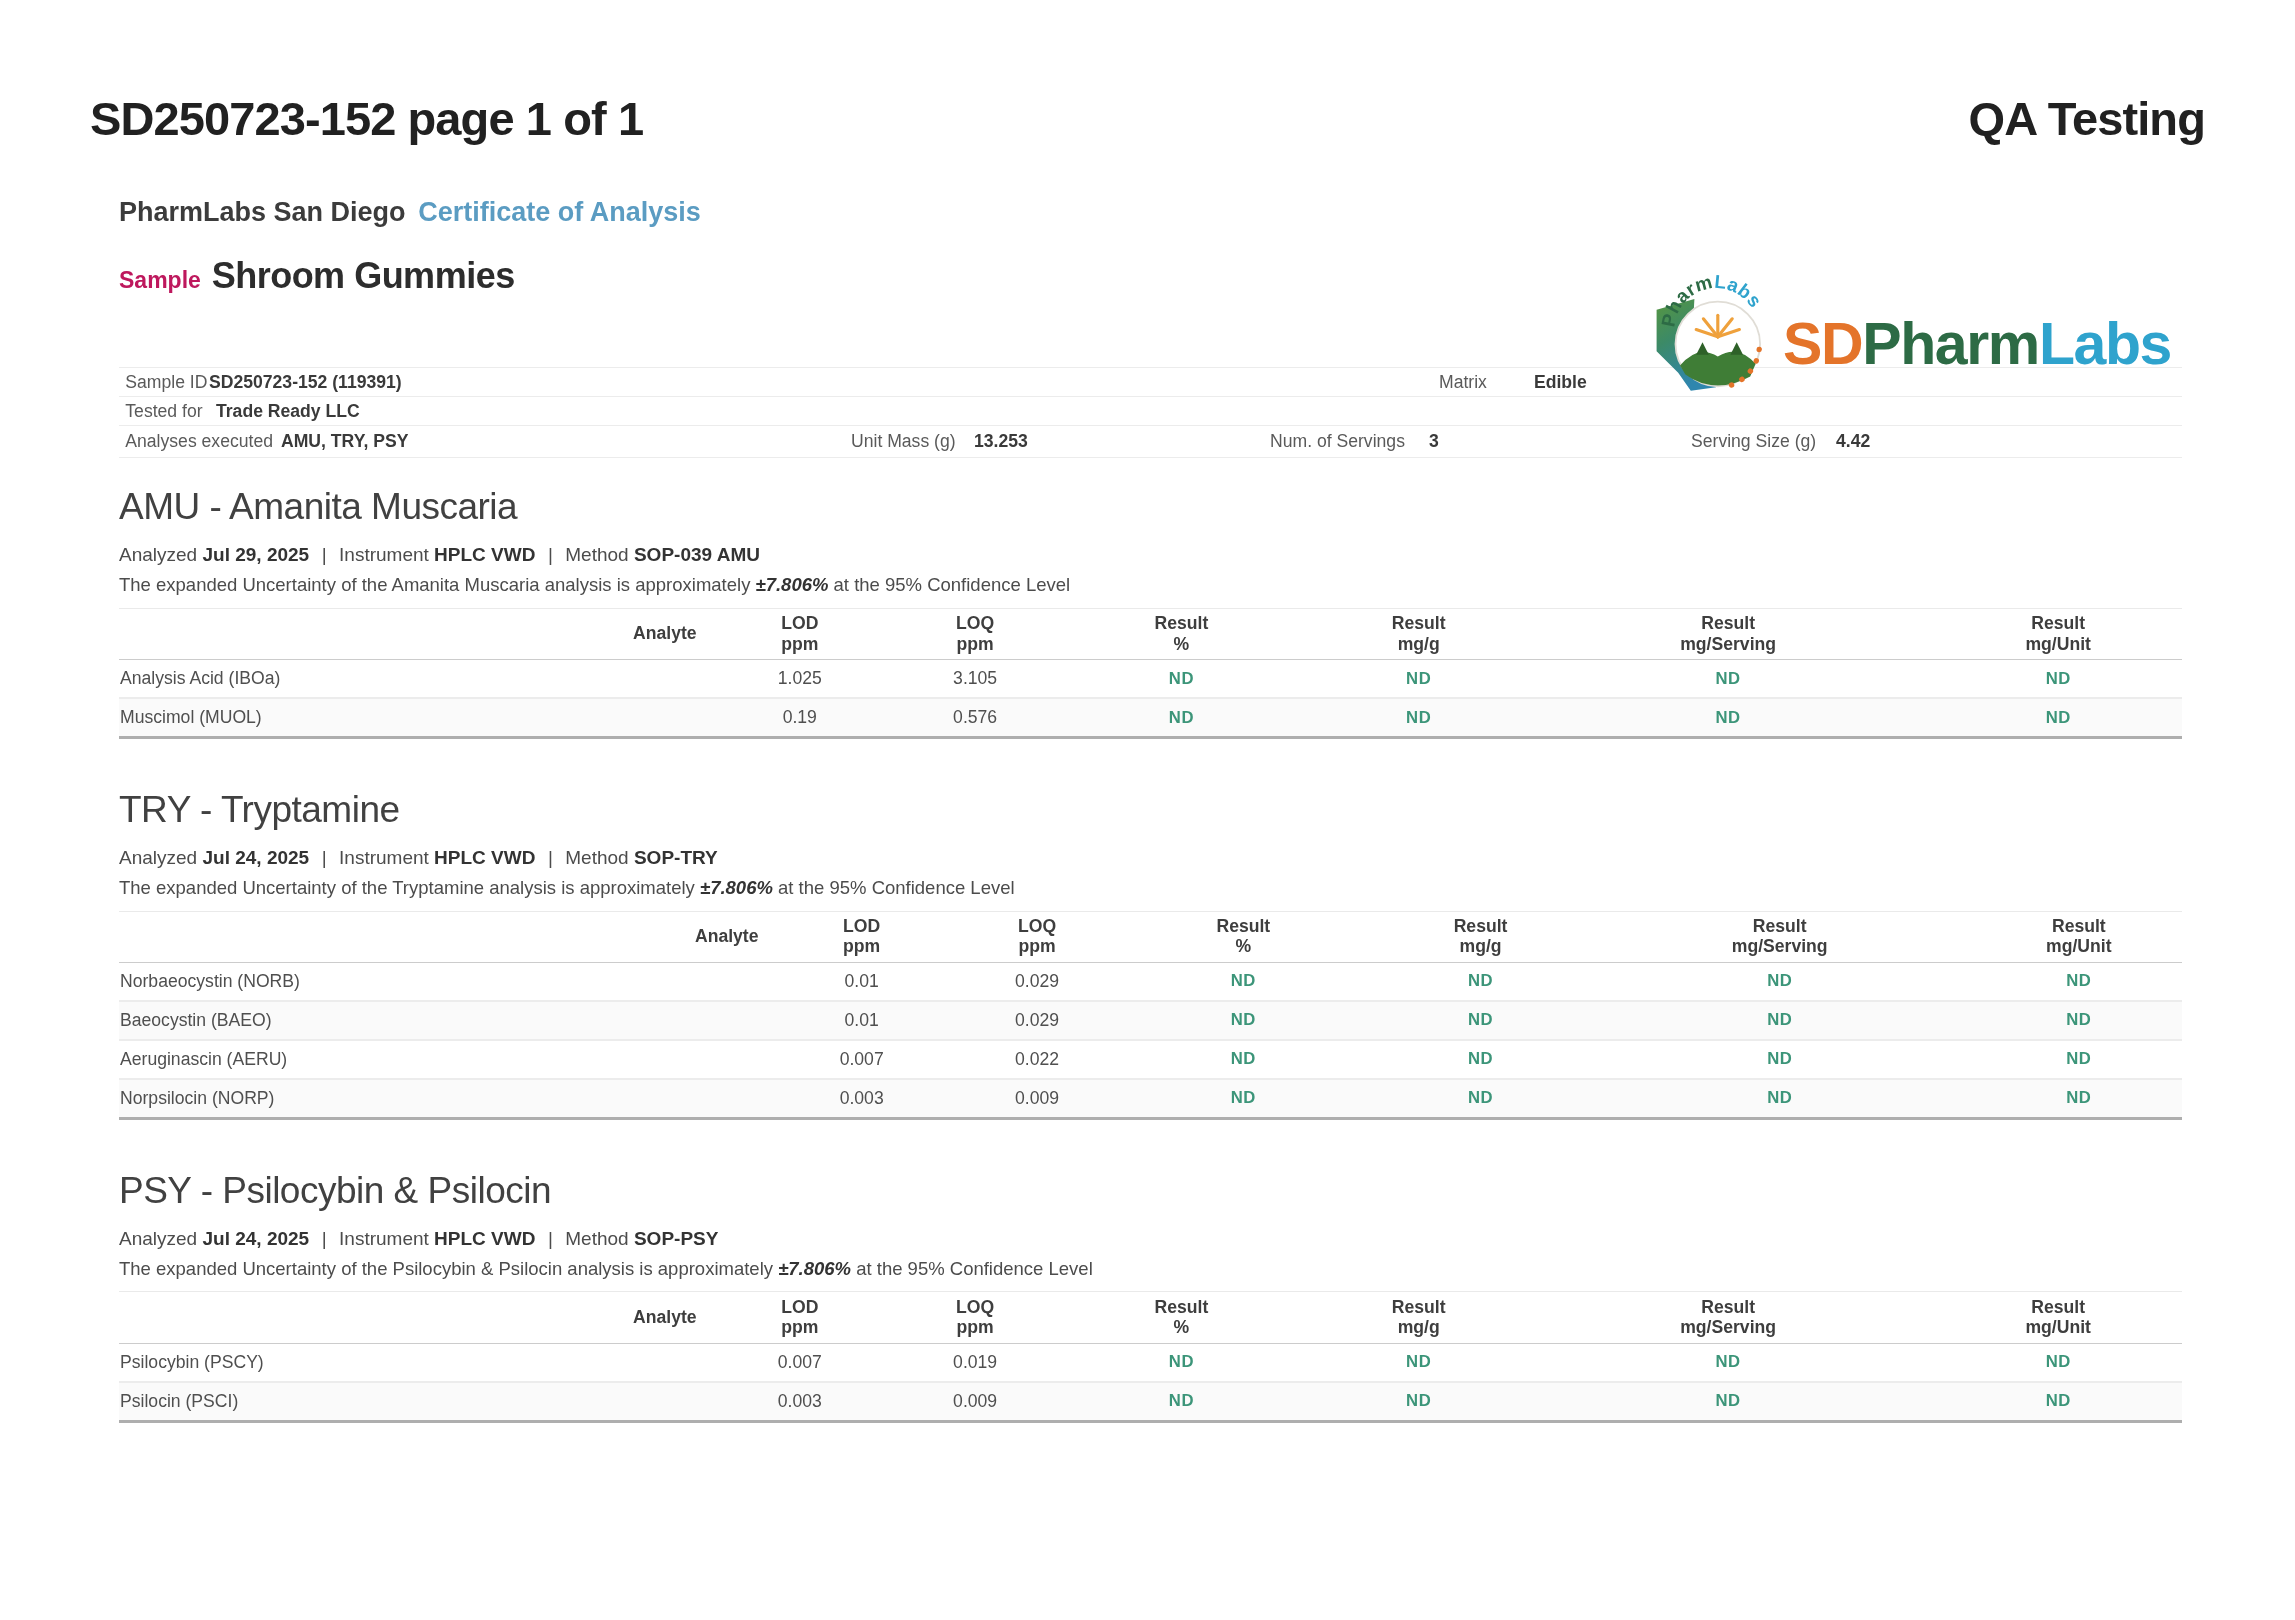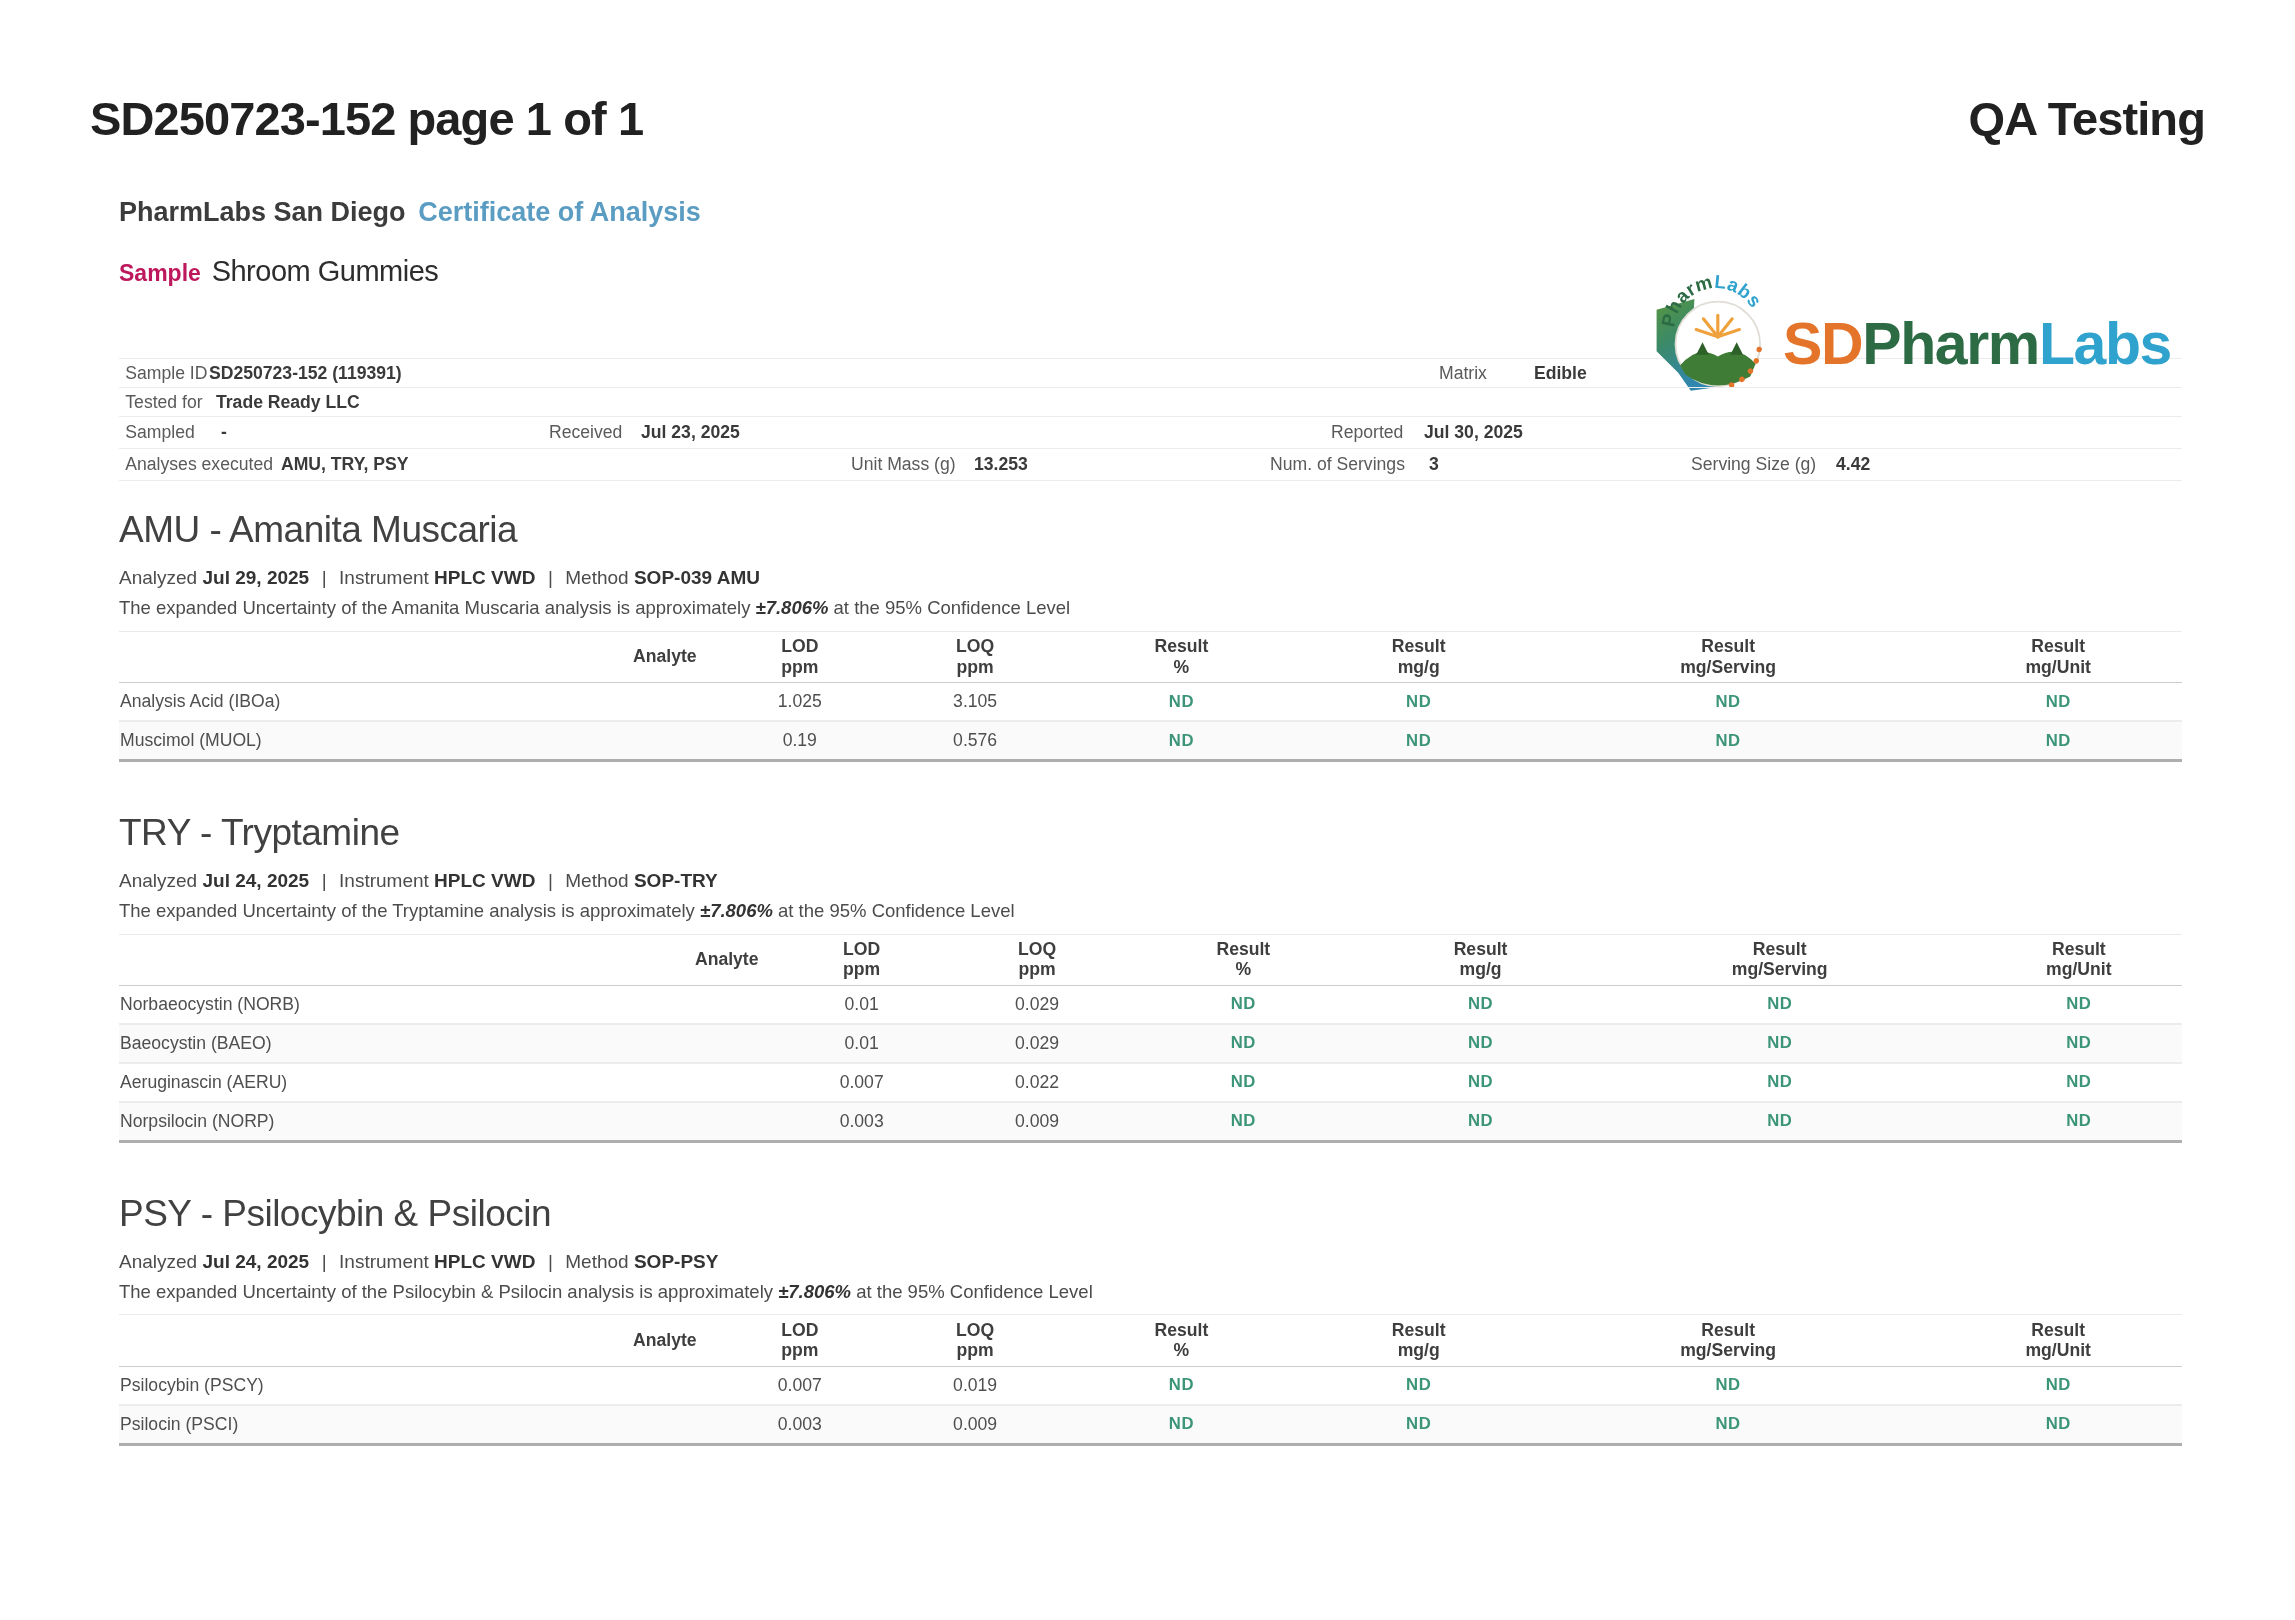--- a/index.html
+++ b/index.html
@@ -16,21 +16,21 @@
   .doc-title,.corner-label{
     font-size:47px;font-weight:600;color:#212121;letter-spacing:-0.9px;line-height:1.05;}
 
   
   .brand{margin:54px 117px 0 119px;position:relative;}
   .brand-line1{display:flex;align-items:baseline;gap:12.6px;}
   .lab-name{font-size:27px;font-weight:700;color:#3c3c3c;}
   .doc-type{font-size:27px;font-weight:600;color:#5b9cc2;}
   .brand-line2{display:flex;align-items:baseline;gap:10.8px;margin-top:27px;}
   .sample-label{font-size:23px;font-weight:600;color:#be185d;}
-  .sample-name{font-size:29px;font-weight:400;color:#2d2d2d;letter-spacing:-0.5px;}
+  .sample-name{font-size:36px;font-weight:700;color:#2d2d2d;letter-spacing:-0.5px;}
 
   
   .logo{position:absolute;top:178px;right:124px;display:flex;align-items:center;gap:3.6px;}
   .wordmark{font-size:59px;font-weight:700;letter-spacing:-1.4px;line-height:1;}
   .wm-sd{color:#e4742a;}
   .wm-pharm{color:#2d6b45;}
   .wm-labs{color:#2fa3cd;}
 
   
   .info-table{margin:70px 113px 0 119px;border-top:1.8px solid #ececec;
@@ -128,28 +128,20 @@
       <span class="ilbl" style="left:6.3px">Sample ID</span>
       <span class="ival" style="left:90px">SD250723-152 (119391)</span>
       <span class="ilbl" style="left:1320px">Matrix</span>
       <span class="ival" style="left:1415px">Edible</span>
     </div>
     <div class="info-row">
       <span class="ilbl" style="left:6.3px">Tested for</span>
       <span class="ival" style="left:97px">Trade Ready LLC</span>
     </div>
     <div class="info-row tall">
-      <span class="ilbl" style="left:6.3px">Sampled</span>
-      <span class="ival" style="left:102px">-</span>
-      <span class="ilbl" style="left:430px">Received</span>
-      <span class="ival" style="left:522px">Jul 23, 2025</span>
-      <span class="ilbl" style="left:1212px">Reported</span>
-      <span class="ival" style="left:1305px">Jul 30, 2025</span>
-    </div>
-    <div class="info-row tall">
       <span class="ilbl" style="left:6.3px">Analyses executed</span>
       <span class="ival" style="left:162px">AMU, TRY, PSY</span>
       <span class="ilbl" style="left:732px">Unit Mass (g)</span>
       <span class="ival" style="left:855px">13.253</span>
       <span class="ilbl" style="left:1151px">Num. of Servings</span>
       <span class="ival" style="left:1310px">3</span>
       <span class="ilbl" style="left:1572px">Serving Size (g)</span>
       <span class="ival" style="left:1717px">4.42</span>
     </div>
   </div>

